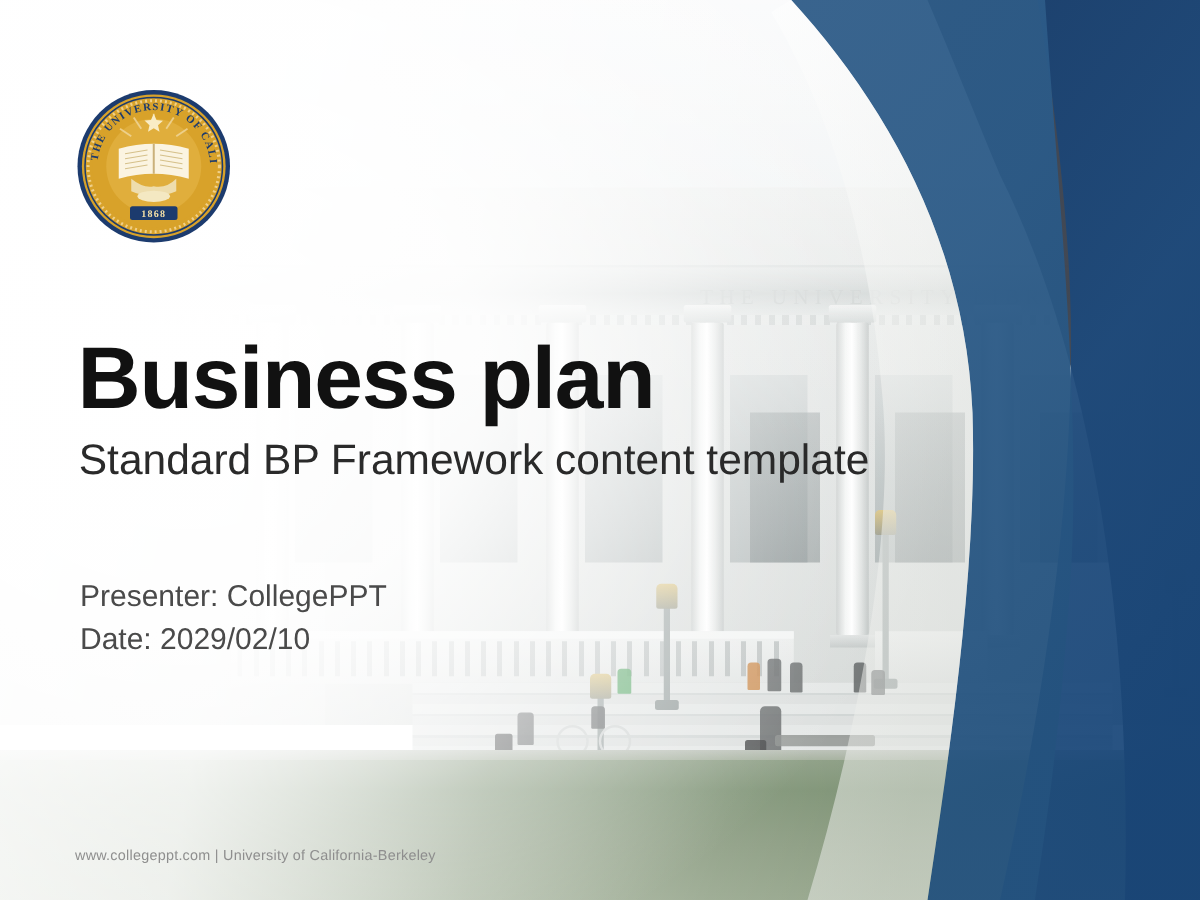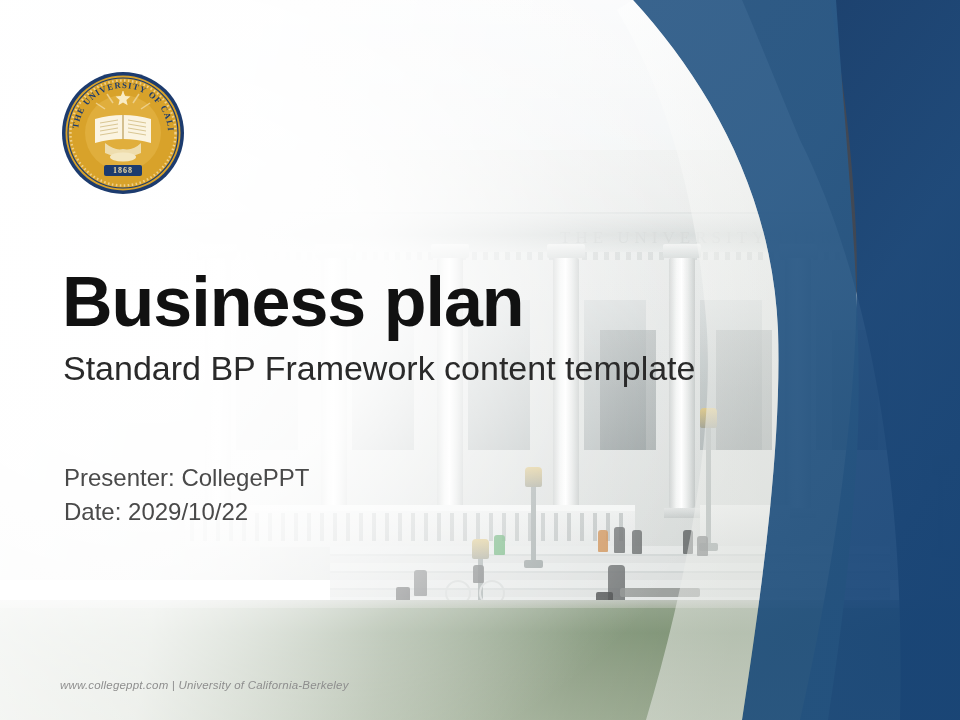--- a/index.html
+++ b/index.html
@@ -223,21 +223,20 @@
   }
   .meta div { white-space:nowrap; }
 
   .footer {
     position:absolute;
     left:60px; top:679px;
     font-size:11.5px;
     color:#8e8e8e;
     letter-spacing:.2px;
     white-space:nowrap;
-    font-style:italic;
   }
 </style>
 </head>
 <body>
 
 <div id="slide">
 
   <div class="photo-layer">
     <div class="sky"></div>
 
@@ -401,18 +400,18 @@
     <rect x="43" y="94" width="38" height="11" rx="2" fill="#1c3b6e"></rect>
     <text x="62" y="102.4" text-anchor="middle" font-family="Liberation Serif, serif" font-size="8" font-weight="bold" fill="#f3dfa6" letter-spacing="1">1868</text>
   </svg>
 
   <div class="title">Business plan</div>
 
   <div class="subtitle">Standard BP Framework content template</div>
 
   <div class="meta">
     <div>Presenter: CollegePPT</div>
-    <div>Date: 2029/10/22</div>
+    <div>Date: 2029/02/10</div>
   </div>
 
   <div class="footer">www.collegeppt.com | University of California-Berkeley</div>
 
 </div>
 
 </body></html>

